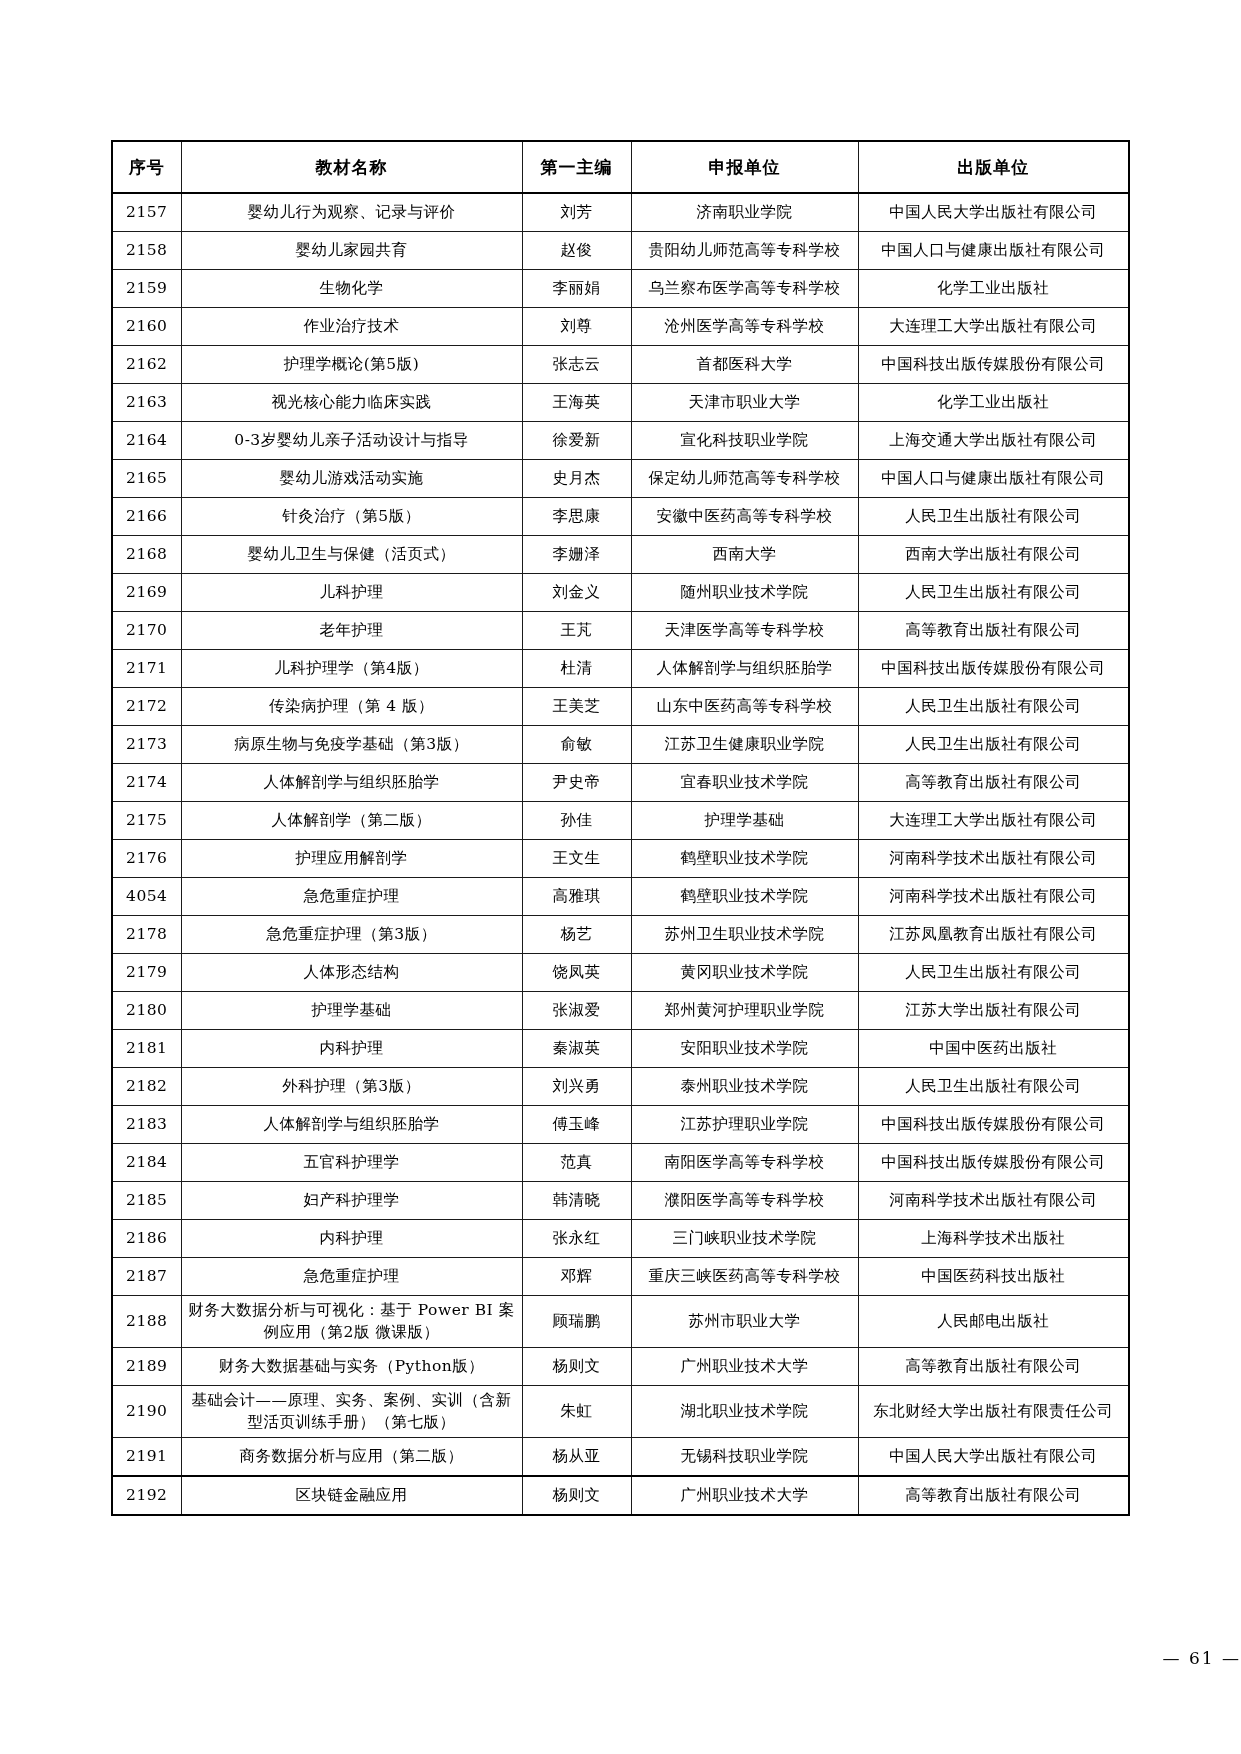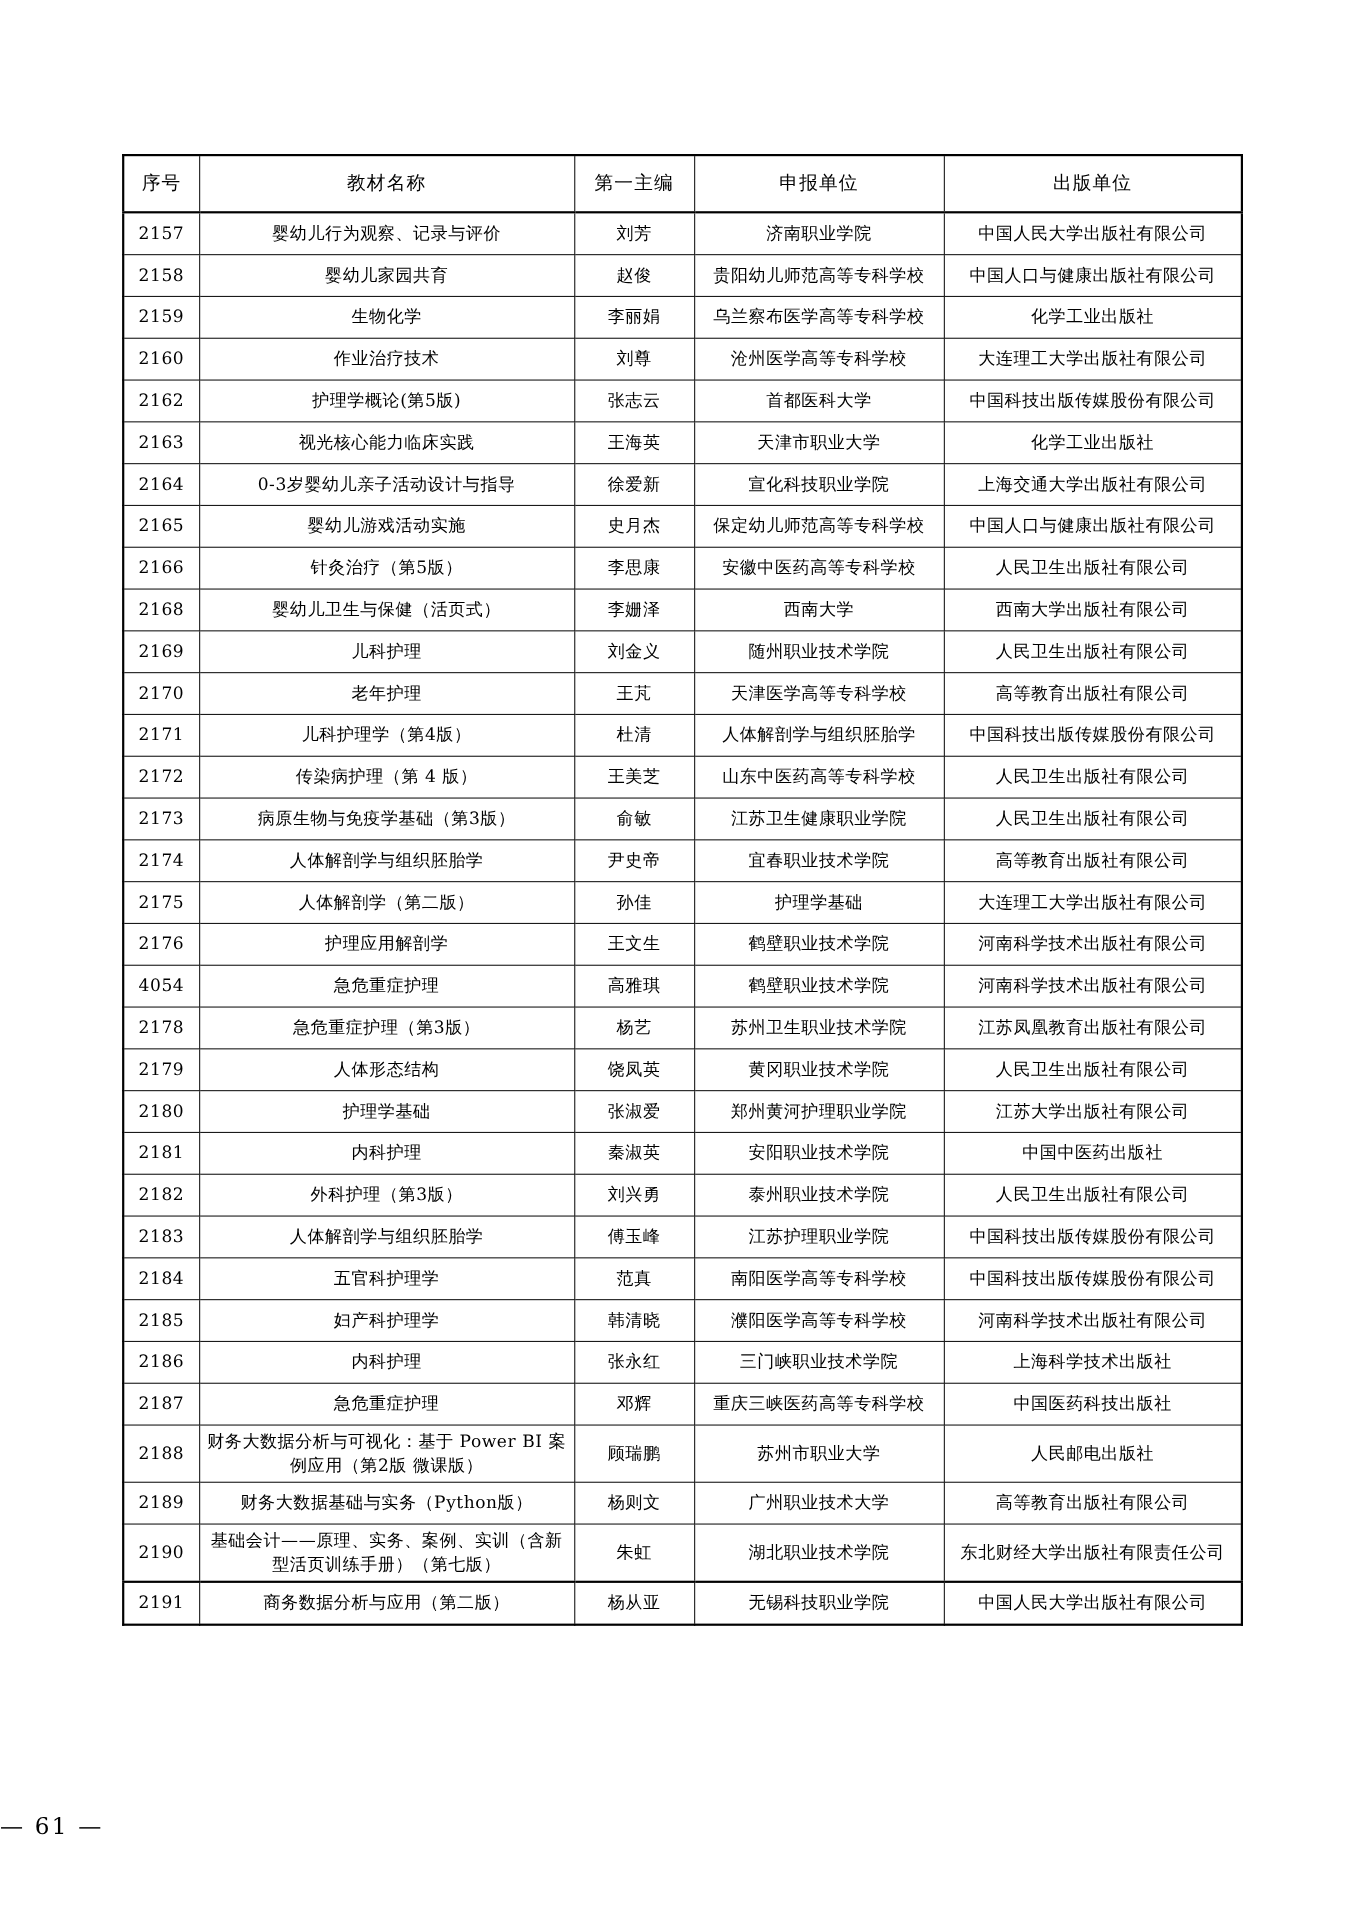--- a/index.html
+++ b/index.html
@@ -35,43 +35,43 @@
     vertical-align: middle;
     padding: 3px 4px;
     font-size: 15.5px;
     line-height: 1.45;
     letter-spacing: 0.5px;
     word-break: break-word;
   }
   table.doc-table th {
     height: 44px;
     font-size: 17px;
-    font-weight: normal;
+    font-weight: bold;
     border-bottom: 2px solid #000000;
     letter-spacing: 1px;
   }
   table.doc-table td {
     height: 31px; 
   }
   
   table.doc-table tbody tr:last-child td {
     border-top: 2px solid #000000;
   }
   .col-seq       { width: 69px;  }
   .col-title     { width: 341px; }
   .col-editor    { width: 109px; }
   .col-unit      { width: 227px; }
   .col-publisher { width: 271px; }
   .footer {
     position: absolute;
     top: 1648px;
     left: 0;
     width: 100%;
-    text-align: left;
-    font-size: 21px;
+    text-align: right;
+    font-size: 17px;
     letter-spacing: 2px;
     color: #000000;
   }
 </style>
 </head>
 <body>
 
 <div class="page">
 
   <div class="table-wrap">
@@ -317,19 +317,26 @@
       <td>湖北职业技术学院</td>
       <td>东北财经大学出版社有限责任公司</td>
     </tr>
           <tr>
       <td>2191</td>
       <td>商务数据分析与应用（第二版）</td>
       <td>杨从亚</td>
       <td>无锡科技职业学院</td>
       <td>中国人民大学出版社有限公司</td>
     </tr>
+          <tr>
+      <td>2192</td>
+      <td>区块链金融应用</td>
+      <td>杨则文</td>
+      <td>广州职业技术大学</td>
+      <td>高等教育出版社有限公司</td>
+    </tr>
         </tbody>
     </table>
   </div>
 
   <div class="footer">— 61 —</div>
 
 </div>
 
 </body></html>

